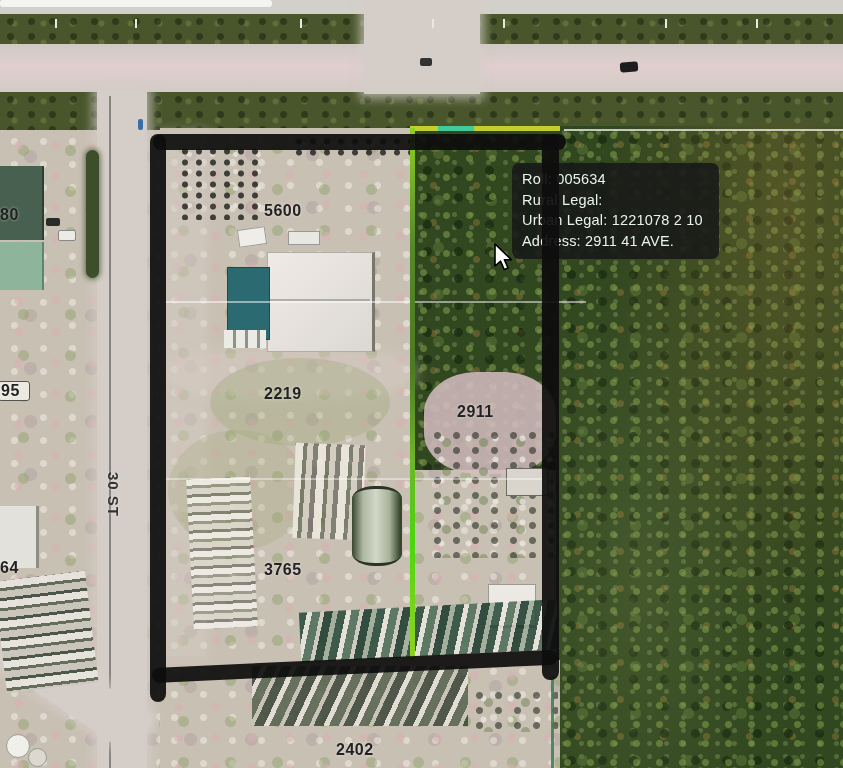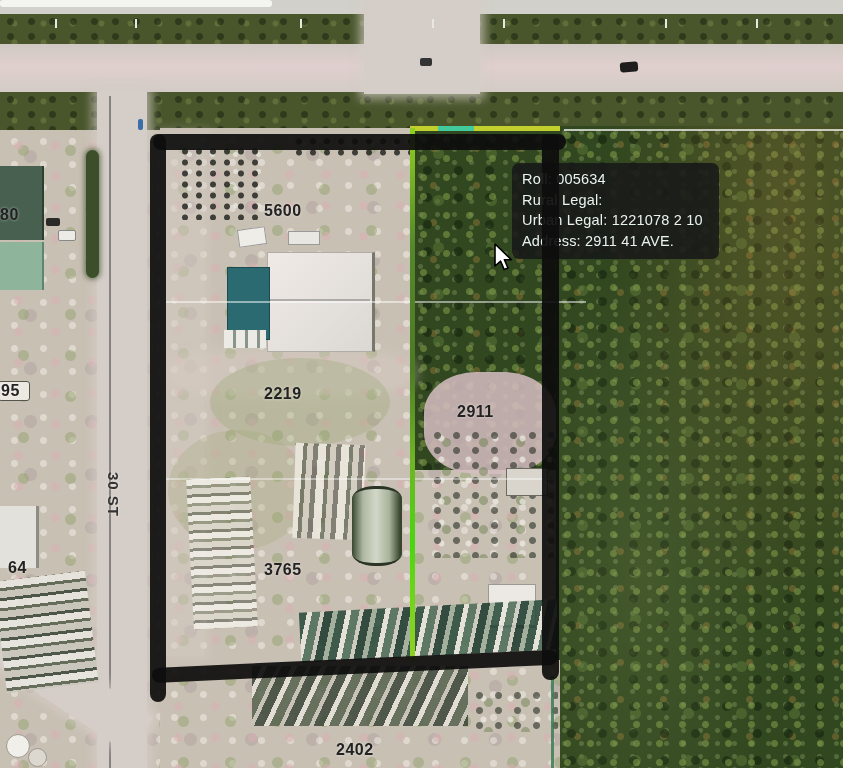--- a/index.html
+++ b/index.html
@@ -129,21 +129,21 @@
   <div class="abs bnd" style="left:152px;top:668px;width:406px;height:15px;transform:rotate(-2.6deg);transform-origin:left center;"></div>
 
   <span class="abs mlabel" style="left:264px;top:202px;">5600</span>
   <span class="abs mlabel" style="left:264px;top:385px;">2219</span>
   <span class="abs mlabel" style="left:264px;top:561px;">3765</span>
   <span class="abs mlabel" style="left:336px;top:741px;">2402</span>
   <span class="abs mlabel" style="left:457px;top:387px;margin-top:16px;">2911</span>
   <span class="abs mlabel" style="left:0;top:206px;">80</span>
   <span class="abs" style="left:-2px;top:381px;width:30px;height:18px;background:#ece9e2;border:1px solid #55554e;border-radius:3px;z-index:19;"></span>
   <span class="abs mlabel" style="left:1px;top:382px;">95</span>
-  <span class="abs mlabel" style="left:8px;top:559px;">64</span>
+  <span class="abs mlabel" style="left:0;top:559px;">64</span>
   <span class="abs mlabel" style="left:122px;top:472px;transform:rotate(90deg);transform-origin:0 0;font-size:15px;letter-spacing:1px;color:#333;">30 ST</span>
 
   <div id="tooltip" class="abs">
     <div>Roll: 005634</div>
     <div>Rural Legal:</div>
     <div>Urban Legal: 1221078 2 10</div>
     <div>Address: 2911 41 AVE.</div>
   </div>
 
   <svg class="abs" style="left:494px;top:243px;z-index:60;" width="22" height="30" viewBox="0 0 22 30">

